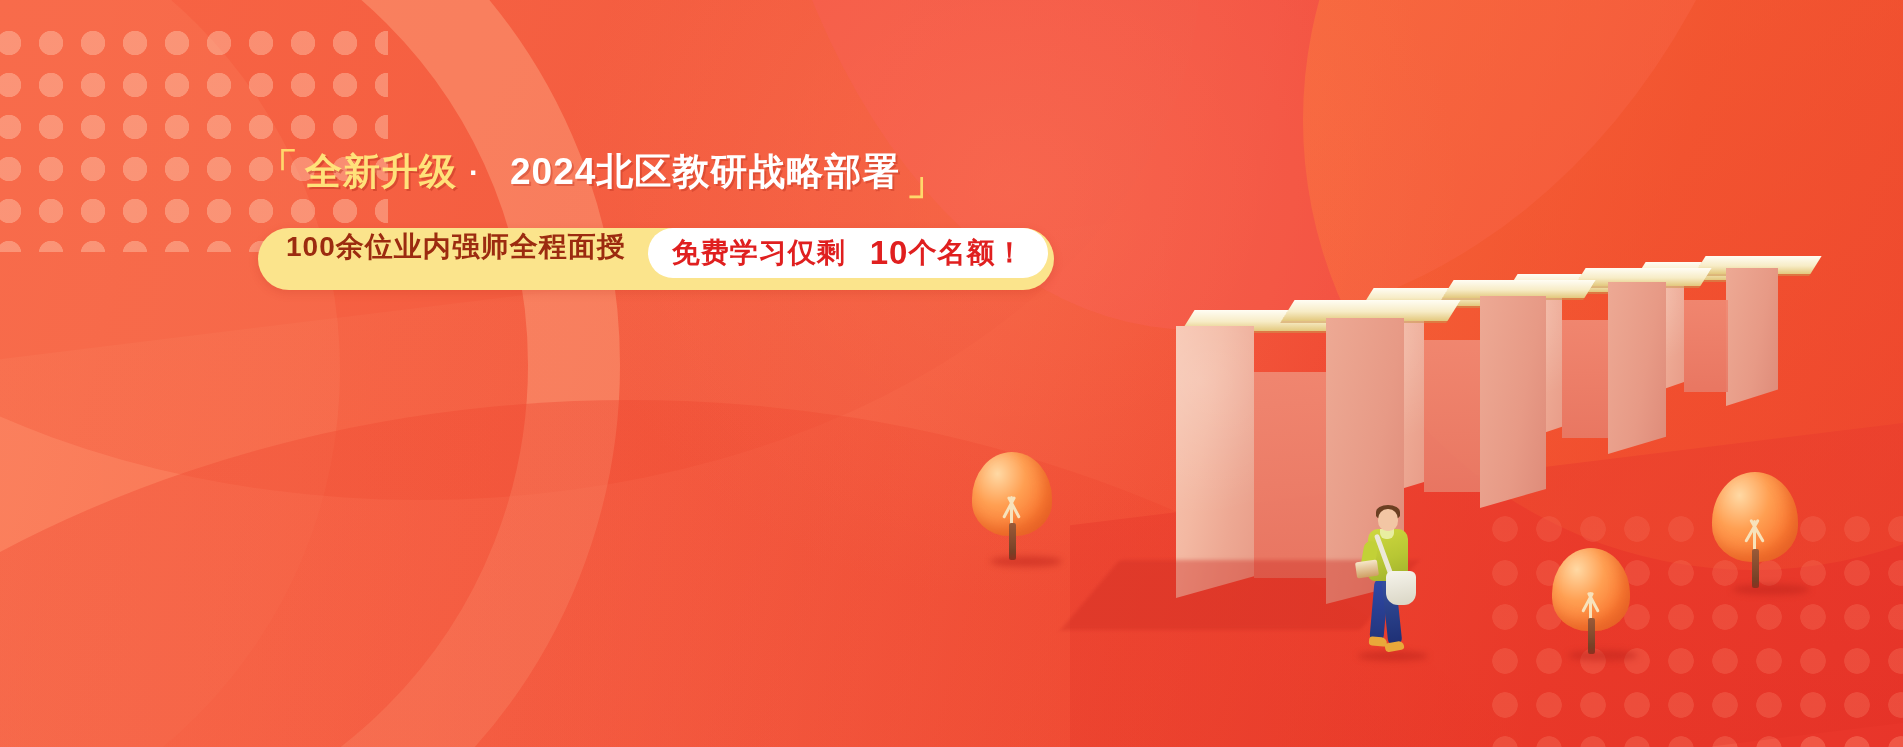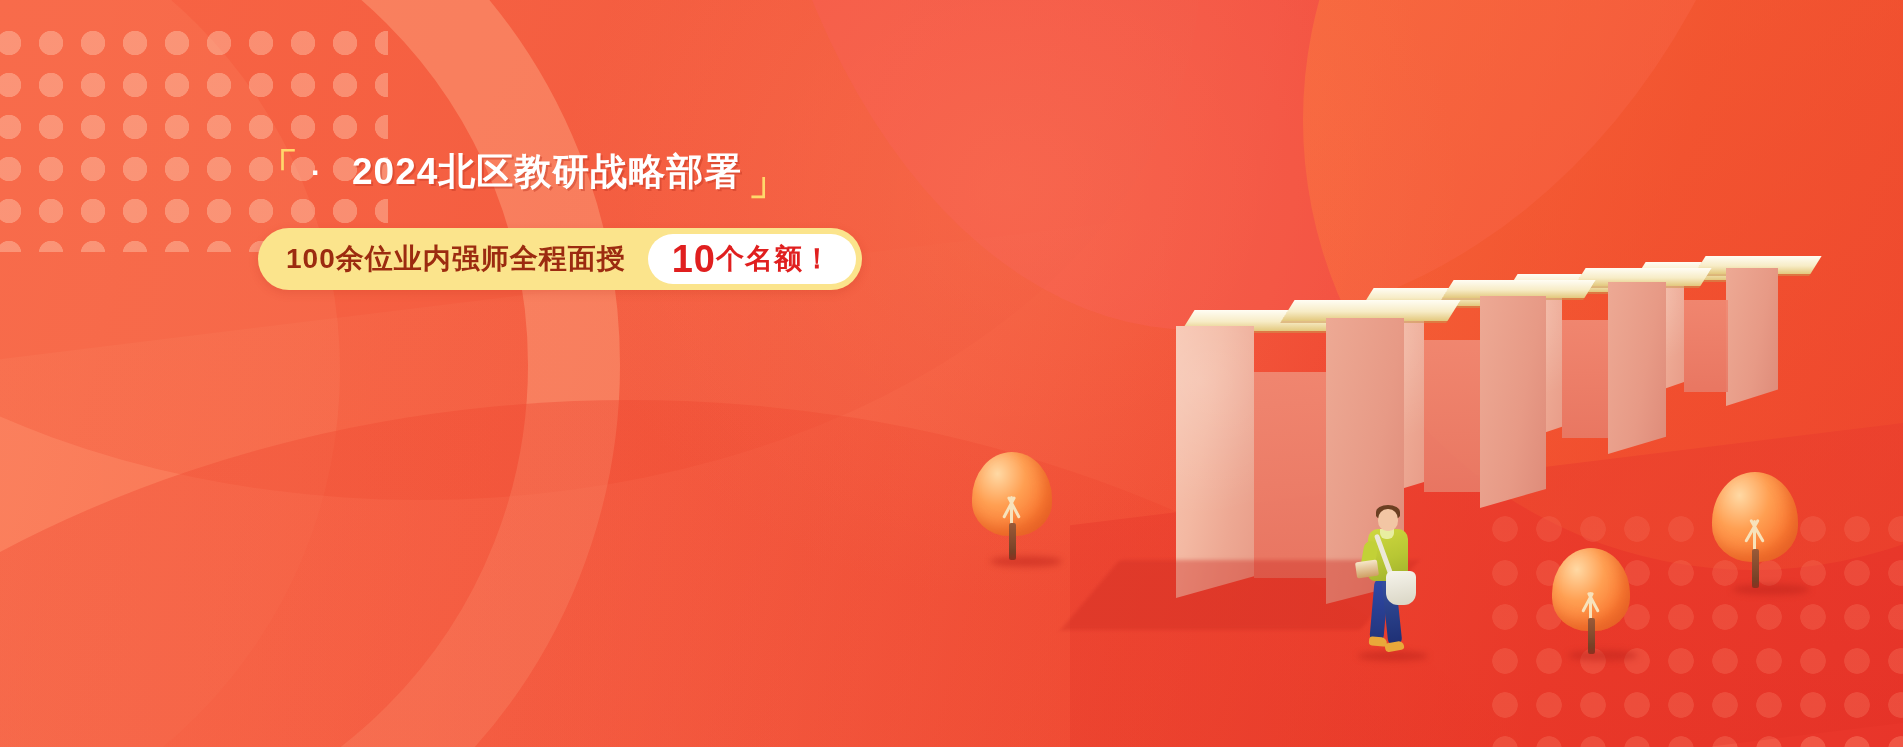--- a/index.html
+++ b/index.html
@@ -101,38 +101,38 @@
     background:linear-gradient(180deg,#ffffff 0%,#fff7e0 34%,#ffe9ad 62%,#f9d98b 100%);
     -webkit-background-clip:text; background-clip:text;
     color:transparent;
     filter:drop-shadow(7px 7px 0 rgba(200,52,30,.40));
     -webkit-text-stroke:0.5px rgba(255,255,255,.25);
   }
 
   
   .pill{
     margin-top:34px;
-    display:inline-flex; align-items:center;
+    display:inline-flex; 
     height:62px; border-radius:31px;
     background:#fbe48c;
     padding:0 0 0 28px;
     box-shadow:0 3px 10px rgba(180,40,20,.18);
   }
   .pill-left{
     font-size:28px; font-weight:700; letter-spacing:1px;
     color:#9c2b10; white-space:nowrap; padding-right:22px;
   }
   .pill-right{
     display:flex; align-items:center; height:50px;
     margin-right:6px; padding:0 24px;
     border-radius:25px; background:#ffffff;
     font-size:28px; font-weight:700; letter-spacing:1px;
     color:#e01f1f; white-space:nowrap;
   }
-  .pill-right .num{ font-size:38px; font-weight:900; }
+  .pill-right .num{ font-size:33px; font-weight:900;margin-left:24px; }
 
   
   .illus{ position:absolute; left:1160px; top:0; width:743px; height:747px; z-index:30; }
 
   .ground{
     position:absolute; left:-90px; top:470px; width:900px; height:300px;
     background:linear-gradient(180deg,rgba(233,60,45,.55),rgba(222,45,34,.25));
     transform:skewY(-7deg);
   }
 
@@ -337,28 +337,30 @@
       <div class="branch" style="left:50px; bottom:46px; width:3px; height:26px; transform:rotate(-30deg);"></div>
       <div class="trunk"></div>
       <div class="tree-shadow" style="left:20px; top:112px; width:78px;"></div>
     </div>
   </div>
 
   <div class="copy">
 
     <div class="subtitle">
       <span class="bracket">「</span>
+      <span class="sub-gold">全新升级</span>
       <span class="sub-dot">·</span>
       <span class="sub-white">2024北区教研战略部署</span>
       <span class="bracket close">」</span>
     </div>
 
 
     <div class="pill">
       <span class="pill-left">100余位业内强师全程面授</span>
       <span class="pill-right">
+        <span>免费学习仅剩</span>
         <span class="num">10</span>
         <span>个名额！</span>
       </span>
     </div>
 
   </div>
 </div>
 
 </body></html>

